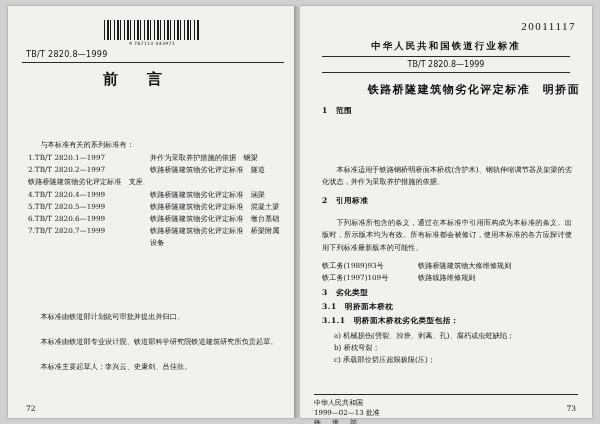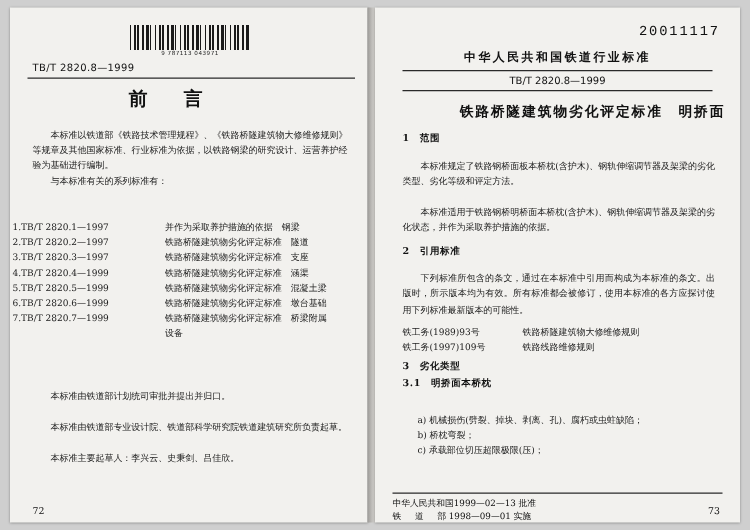--- a/index.html
+++ b/index.html
@@ -105,27 +105,26 @@
     font-size: 7.2px;
     line-height: 12.2px;
     color: #1b1b1b;
     text-align: justify;
   }
   .body-text p { margin: 0 0 0 0; }
   .indent { text-indent: 14.4px; }
 
   .std-list {
     position: absolute;
-    left: 2px;
+    left: 20px;
     width: 254px;
     font-family: "DejaVu Serif", serif;
     font-size: 7.2px;
     line-height: 12.2px;
     color: #1b1b1b;
-    margin-top: 24px;
   }
   .std-row {
     display: flex;
     align-items: flex-start;
     margin-bottom: 0px;
   }
   .std-row .num { width: 122px; flex: 0 0 122px; white-space: nowrap; }
   .std-row .desc { flex: 1 1 auto; }
 
   .pagenum {
@@ -138,21 +137,21 @@
   .r-page { right: 16px; top: 398px; }
 
   
   .r-topnum {
     position: absolute;
     right: 16px;
     top: 14px;
     font-size: 11px;
     letter-spacing: 1.5px;
     color: #111;
-    font-family: Liberation Mono, monospace;
+    font-family: Liberation Serif, serif;
     text-align: right;
   }
   .r-orgline {
     position: absolute;
     left: 0; top: 34px;
     width: 292px;
     text-align: center;
     font-family: "DejaVu Serif", serif;
     font-size: 9.5px;
     letter-spacing: 2px;
@@ -207,59 +206,56 @@
     position: absolute;
     left: 14px;
     top: 392px;
     width: 264px;
     font-family: "DejaVu Serif", serif;
     font-size: 7px;
     color: #111;
   }
   .r-foot .l1, .r-foot .l2 {
     display: flex;
-    justify-content: flex-start;
+    justify-content: space-between;
+    flex-direction: column;
   }
   .r-foot .left { letter-spacing: 2px; }
 </style>
 </head>
 <body>
 
 <div class="page">
 
   <div class="sheet left-sheet">
 
     <div class="barcode">
       <div class="bars"></div>
       <div class="code">9 787113 043971</div>
     </div>
 
     <div class="doc-num l-docnum">TB/T 2820.8—1999</div>
     <div class="rule l-rule"></div>
 
     <div class="l-title">前　言</div>
 
-    <div class="body-text" style="top: 96px;">
-      <p class="indent">本标准以铁道部《铁路技术管理规程》、《铁路桥隧建筑物大修维修规则》等规章及其他国家标准、行业标准为依据，以铁路钢梁的研究设计、运营养护经验为基础进行编制。</p>
-    </div>
     <div class="body-text" style="top: 133px;">
       <p class="indent">与本标准有关的系列标准有：</p>
     </div>
 
     <div class="std-list" style="top: 146px;">
       <div class="std-row">
         <span class="num">1.TB/T 2820.1—1997</span>
         <span class="desc">并作为采取养护措施的依据　钢梁</span>
       </div>
       <div class="std-row">
         <span class="num">2.TB/T 2820.2—1997</span>
         <span class="desc">铁路桥隧建筑物劣化评定标准　隧道</span>
       </div>
       <div class="std-row">
-        <span class="num">3.TB/T 2820.3—1997</span>
         <span class="desc">铁路桥隧建筑物劣化评定标准　支座</span>
       </div>
       <div class="std-row">
         <span class="num">4.TB/T 2820.4—1999</span>
         <span class="desc">铁路桥隧建筑物劣化评定标准　涵渠</span>
       </div>
       <div class="std-row">
         <span class="num">5.TB/T 2820.5—1999</span>
         <span class="desc">铁路桥隧建筑物劣化评定标准　混凝土梁</span>
       </div>
@@ -293,41 +289,39 @@
     <div class="r-topnum">20011117</div>
 
     <div class="r-orgline">中华人民共和国铁道行业标准</div>
     <div class="rule r-rule1"></div>
     <div class="r-docnum">TB/T 2820.8—1999</div>
     <div class="rule r-rule2"></div>
 
     <div class="r-title">铁路桥隧建筑物劣化评定标准　明挢面</div>
 
     <div class="sec-h" style="top: 100px;">1　范围</div>
-    <div class="r-body" style="top: 114px;">
-      <p class="indent">本标准规定了铁路钢桥面板本桥枕(含护木)、钢轨伸缩调节器及架梁的劣化类型、劣化等级和评定方法。</p>
-    </div>
     <div class="r-body" style="top: 151px;">
       <p class="indent">本标准适用于铁路钢桥明桥面本桥枕(含护木)、钢轨伸缩调节器及架梁的劣化状态，并作为采取养护措施的依据。</p>
     </div>
 
     <div class="sec-h" style="top: 190px;">2　引用标准</div>
     <div class="r-body" style="top: 204px;">
       <p class="indent">下列标准所包含的条文，通过在本标准中引用而构成为本标准的条文。出版时，所示版本均为有效。所有标准都会被修订，使用本标准的各方应探讨使用下列标准最新版本的可能性。</p>
     </div>
 
     <div class="r-body" style="top: 254px;">
       <span style="display:inline-block;width:96px;">铁工务(1989)93号</span><span>铁路桥隧建筑物大修维修规则</span>
     </div>
     <div class="r-body" style="top: 266px;">
       <span style="display:inline-block;width:96px;">铁工务(1997)109号</span><span>铁路线路维修规则</span>
     </div>
 
     <div class="sec-h" style="top: 282px;">3　劣化类型</div>
     <div class="sec-h" style="top: 296px;">3.1　明挢面本桥枕</div>
+    <div class="sec-h" style="top: 310px;">3.1.1　明桥面木桥枕劣化类型包括：</div>
 
     <div class="r-body" style="top: 324px; left: 34px; width: 238px;">a) 机械损伤(劈裂、掉块、剥离、孔)、腐朽或虫蛀缺陷；</div>
     <div class="r-body" style="top: 336px; left: 34px; width: 238px;">b) 桥枕弯裂；</div>
     <div class="r-body" style="top: 348px; left: 34px; width: 238px;">c) 承载部位切压超限极限(压)；</div>
 
     <div class="rule r-footrule"></div>
     <div class="r-foot">
       <div class="l1">
         <span>中华人民共和国</span>
         <span>1999—02—13 批准</span>

